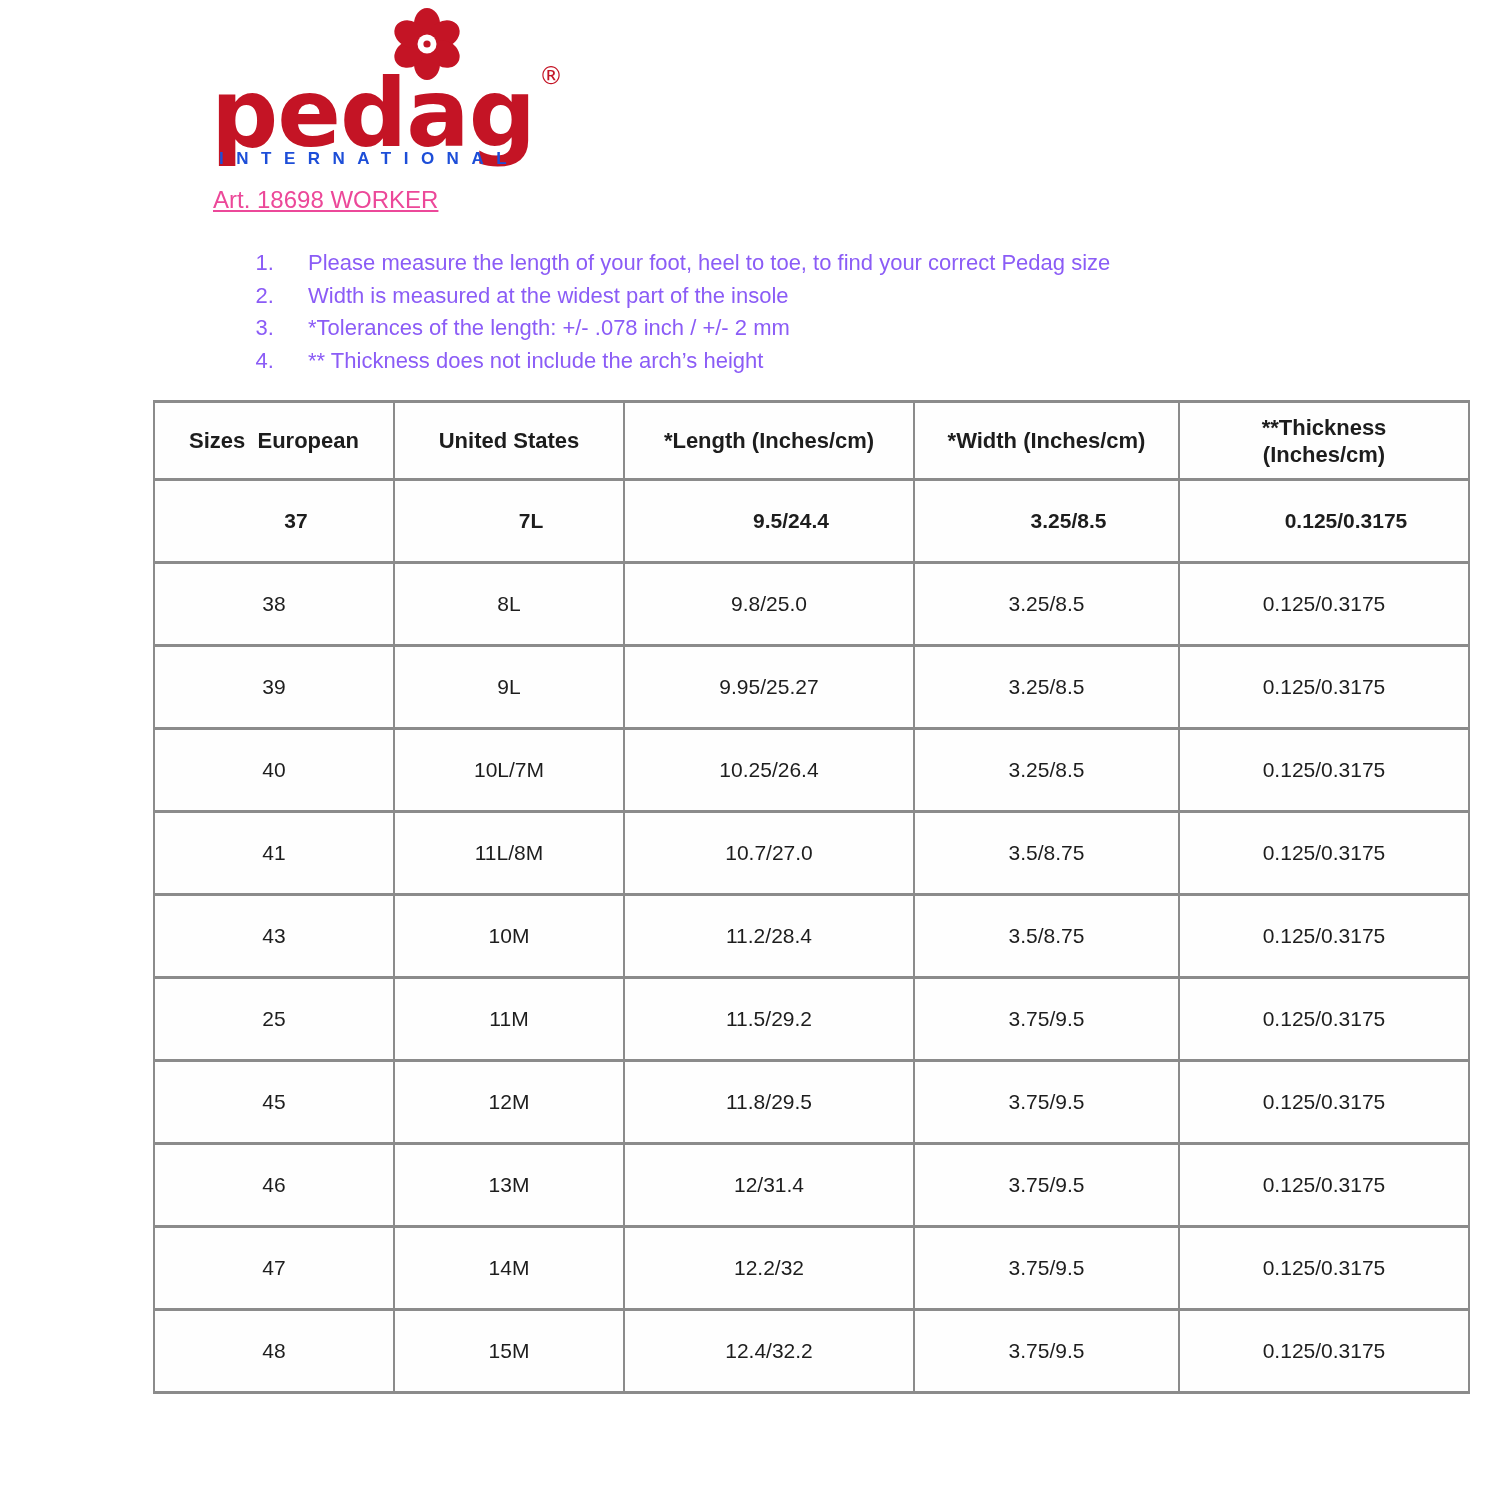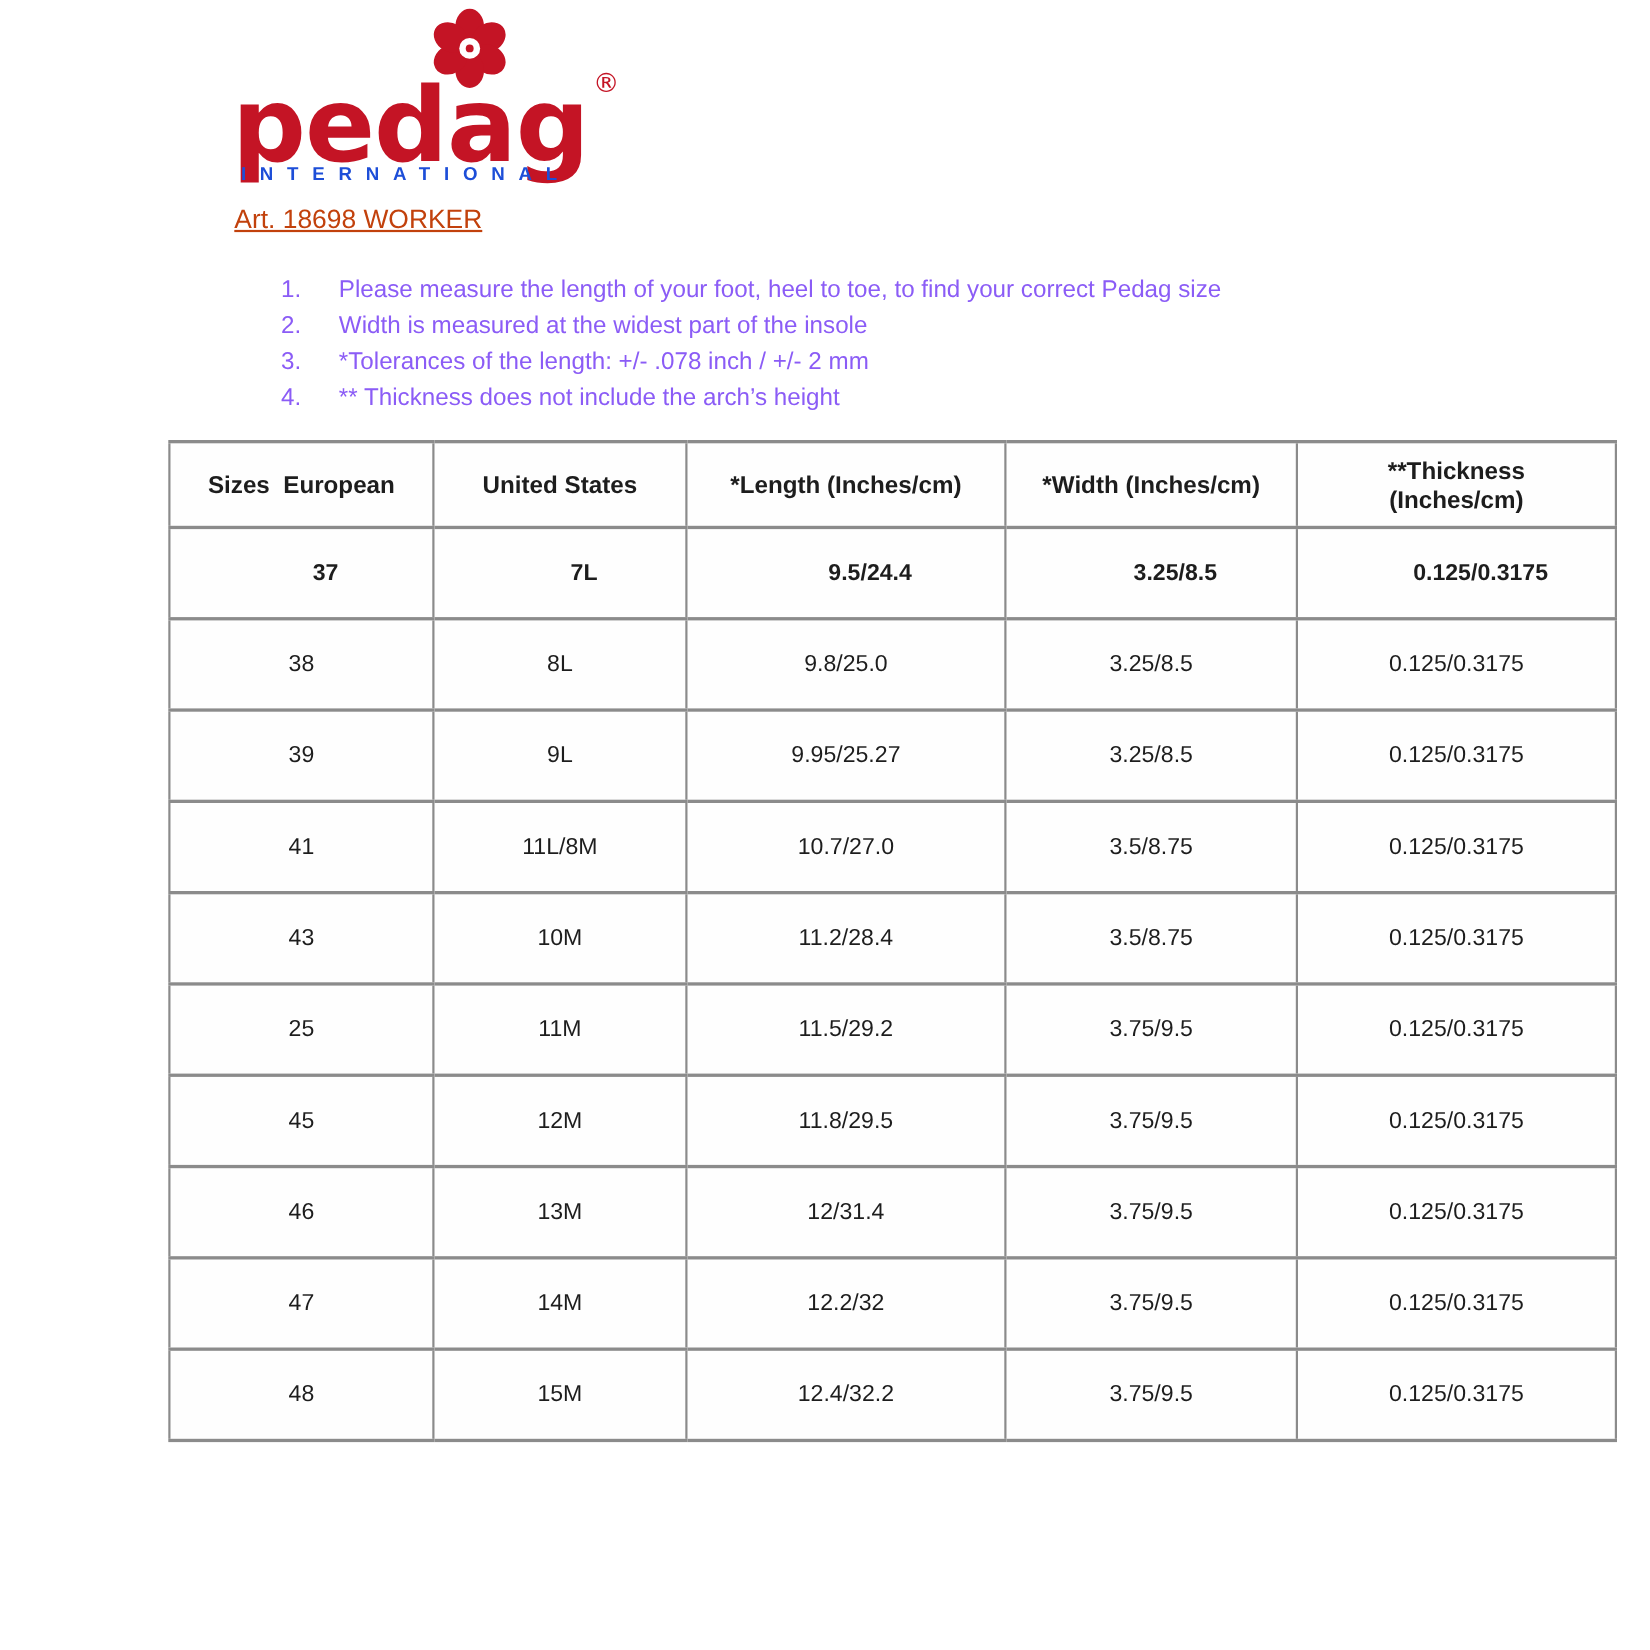--- a/index.html
+++ b/index.html
@@ -33,21 +33,21 @@
     letter-spacing:12.5px;
     color:#1d4ed8;
     white-space:nowrap;
   }
 
   
   .article-title {
     position:absolute; left:165px; top:186px;
     font-size:24px; font-weight:400;
     text-decoration:underline;
-    color:#c2410c;
+    color:#ec4899;
   }
 
   
   .notes {
     position:absolute; left:0; top:247px;
     padding-left:232px;
     list-style:decimal outside;
   }
   .notes li {
     font-size:22px;
@@ -156,20 +156,27 @@
         </tr>
 
         <tr>
           <td>39</td>
           <td>9L</td>
           <td>9.95/25.27</td>
           <td>3.25/8.5</td>
           <td>0.125/0.3175</td>
         </tr>
 
+        <tr>
+          <td>40</td>
+          <td>10L/7M</td>
+          <td>10.25/26.4</td>
+          <td>3.25/8.5</td>
+          <td>0.125/0.3175</td>
+        </tr>
 
         <tr>
           <td>41</td>
           <td>11L/8M</td>
           <td>10.7/27.0</td>
           <td>3.5/8.75</td>
           <td>0.125/0.3175</td>
         </tr>
 
 

